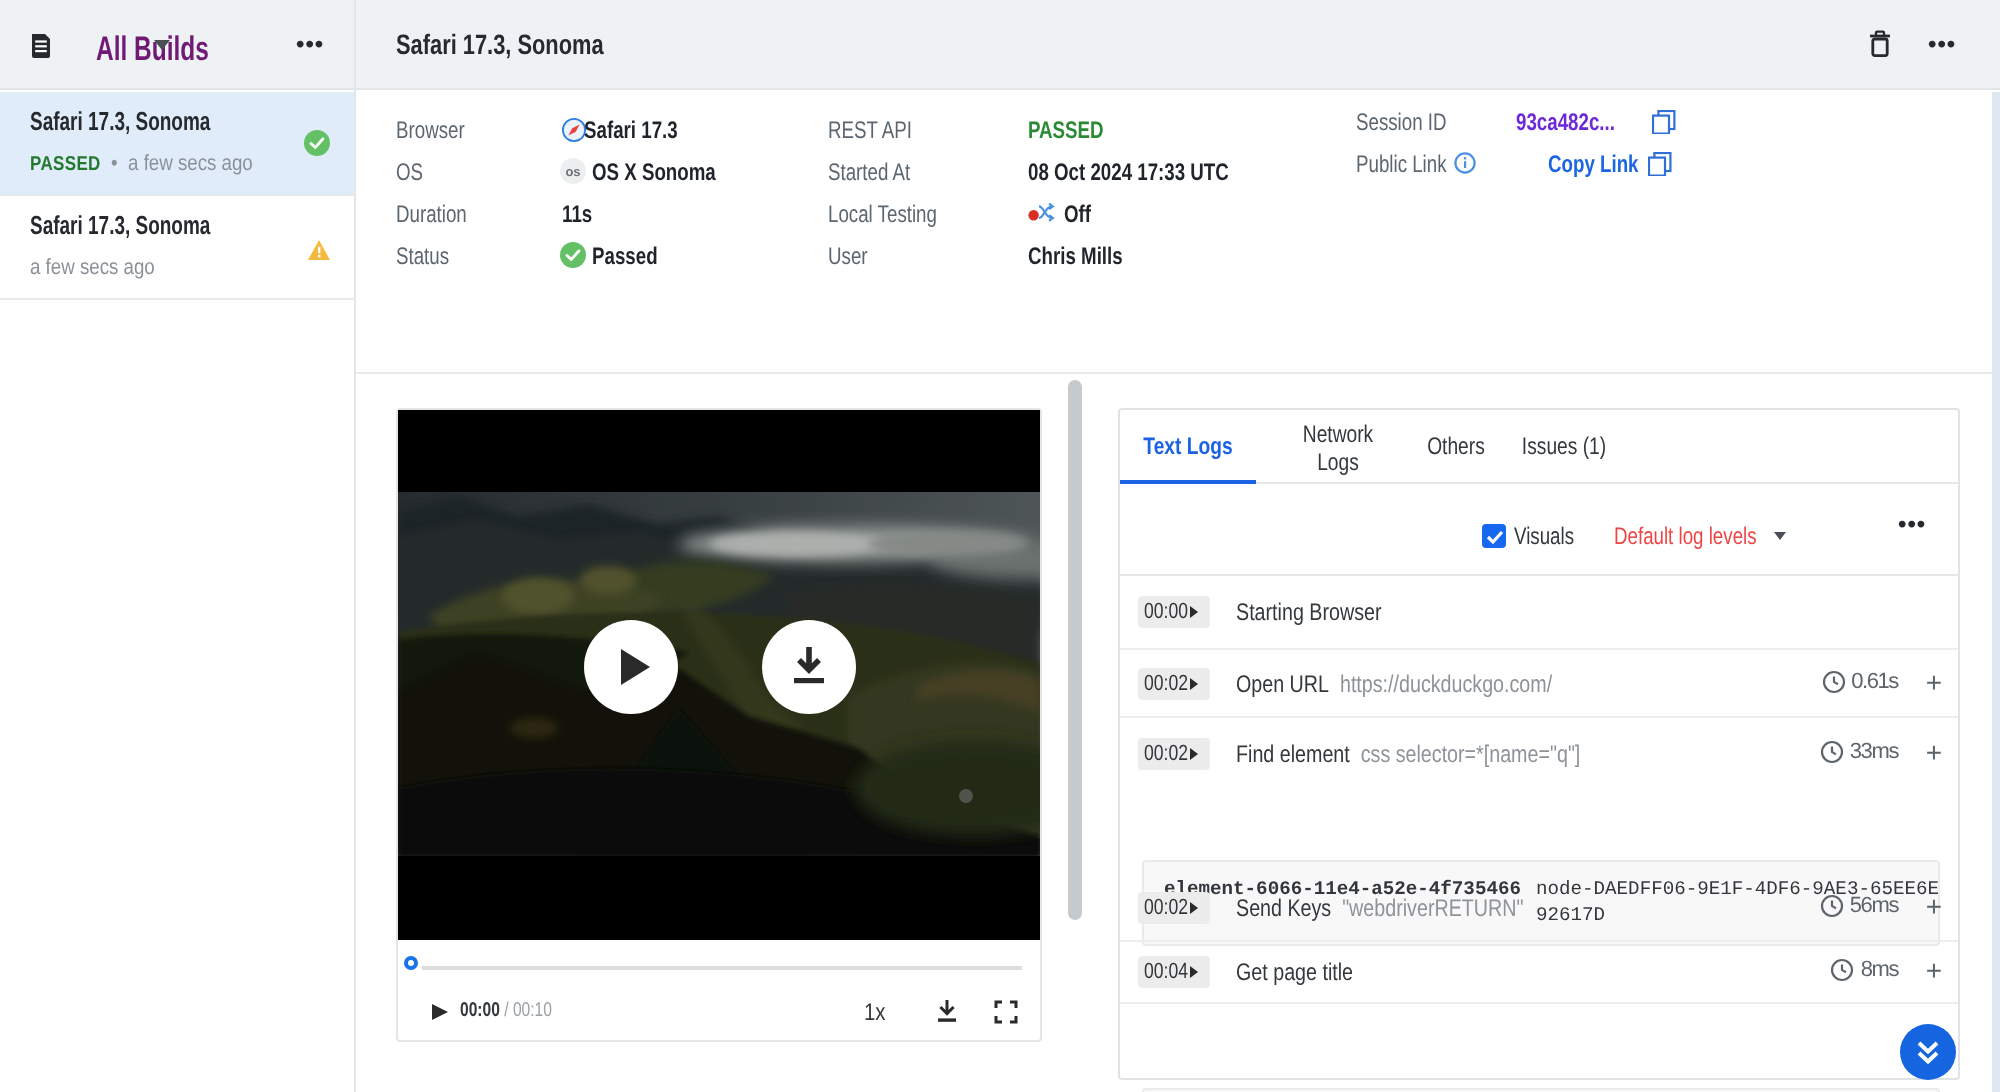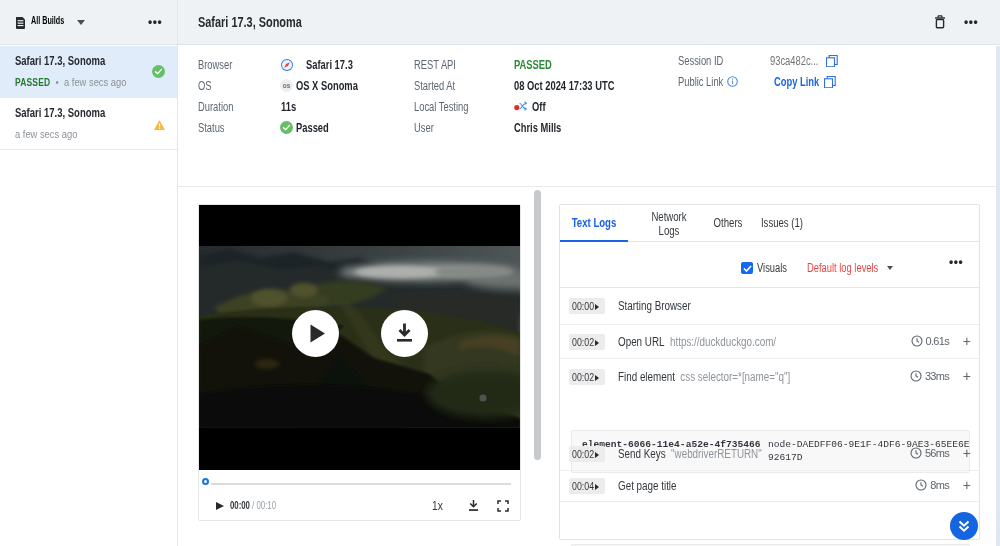--- a/index.html
+++ b/index.html
@@ -5,21 +5,21 @@
 * { margin:0; padding:0; box-sizing:border-box; }
 html,body { width:1000px; height:546px; font-family:"Liberation Sans", sans-serif; background:#fff; overflow:hidden; }
 .abs { position:absolute; }
 .sq { display:inline-block; transform:scaleX(0.78); transform-origin:0 50%; white-space:nowrap; }
 .sq72 { display:inline-block; transform:scaleX(0.72); transform-origin:0 50%; white-space:nowrap; }
 .sq73 { display:inline-block; transform:scaleX(0.73); transform-origin:0 50%; white-space:nowrap; }
 .sq85 { display:inline-block; transform:scaleX(0.85); transform-origin:0 50%; white-space:nowrap; }
 
 #sidebar { left:0; top:0; width:178px; height:546px; border-right:1px solid #e3e6e9; background:#fff; }
 #sb-head { left:0; top:0; width:177px; height:45px; background:#eff2f5; border-bottom:1px solid #e3e6e9; }
-#sb-title { left:31px; top:15px; font-size:10px; font-weight:bold; color:#000000; }
+#sb-title { left:48px; top:15px; font-size:17px; font-weight:bold; color:#701a75; }
 .caret { display:inline-block; width:0; height:0; border-left:4px solid transparent; border-right:4px solid transparent; border-top:5px solid #4a4f55; }
 #sb-caret { left:77px; top:20px; }
 .dots3 { color:#26292e; font-size:12px; font-weight:bold; letter-spacing:0.5px; }
 #sb-dots { left:148px; top:15px; }
 .sb-item { left:0; width:177px; }
 #item1 { top:46px; height:52px; background:#e0ecfa; border-bottom:1px solid #e7eaec; }
 #item2 { top:98px; height:52px; background:#fff; border-bottom:1px solid #e7eaec; }
 .sb-item-title { left:15px; top:7px; font-size:13px; font-weight:bold; color:#26292e; position:absolute; }
 #passed-line { left:15px; top:30px; position:absolute; font-size:11px; color:#8b9198; }
 #passed-line b { color:#237a2e; font-size:10px; font-weight:bold; letter-spacing:.2px; }
@@ -130,21 +130,21 @@
 <div class="abs" id="details">
   <div class="lbl" style="left:20px;top:12px"><span class="sq">Browser</span></div>
   <div class="lbl" style="left:20px;top:33px"><span class="sq">OS</span></div>
   <div class="lbl" style="left:20px;top:54px"><span class="sq">Duration</span></div>
   <div class="lbl" style="left:20px;top:75px"><span class="sq">Status</span></div>
   <svg style="position:absolute;left:103px;top:13px" width="12" height="12" viewBox="0 0 12 12">
       <circle cx="6" cy="6" r="6" fill="#2f7de1"></circle>
       <circle cx="6" cy="6" r="5.1" fill="#eaf2fb"></circle>
       <path d="M8.8 3.2 L5.1 5.1 L3.2 8.8 L6.9 6.9 Z" fill="#e8433f"></path>
     </svg>
-  <div class="val" style="left:128px;top:12px"><span class="sq">Safari 17.3</span></div>
+  <div class="val" style="left:114px;top:12px"><span class="sq">Safari 17.3</span></div>
   <svg style="position:absolute;left:102px;top:33px" width="13" height="13" viewBox="0 0 13 13">
       <circle cx="6.5" cy="6.5" r="6.5" fill="#eceeef"></circle>
       <text x="6.5" y="8.8" font-size="6.5" text-anchor="middle" fill="#6d7277" font-family="Liberation Sans" font-weight="bold">os</text>
     </svg>
   <div class="val" style="left:118px;top:33px"><span class="sq">OS X Sonoma</span></div>
   <div class="val" style="left:103px;top:54px"><span class="sq">11s</span></div>
   <svg style="position:absolute;left:102px;top:75px" width="13" height="13" viewBox="0 0 13 13">
       <circle cx="6.5" cy="6.5" r="6.5" fill="#64c065"></circle>
       <path d="M3.5 6.7 L5.6 8.8 L9.5 4.4" stroke="#fff" stroke-width="1.4" fill="none" stroke-linecap="round" stroke-linejoin="round"></path>
     </svg>
@@ -163,21 +163,21 @@
   <div class="val" style="left:354px;top:54px"><span class="sq">Off</span></div>
   <div class="val" style="left:336px;top:75px"><span class="sq">Chris Mills</span></div>
 
   <div class="lbl" style="left:500px;top:8px"><span class="sq">Session ID</span></div>
   <div class="lbl" style="left:500px;top:29px"><span class="sq">Public Link</span></div>
   <svg style="position:absolute;left:549px;top:30px" width="11" height="11" viewBox="0 0 11 11">
       <circle cx="5.5" cy="5.5" r="4.8" fill="none" stroke="#4a90e2" stroke-width="1.1"></circle>
       <rect x="5" y="4.6" width="1.1" height="3.4" fill="#4a90e2"></rect>
       <rect x="5" y="2.6" width="1.1" height="1.1" fill="#4a90e2"></rect>
     </svg>
-  <div class="val" style="left:592px;top:8px;font-weight:normal;color:#737373"><span class="sq">93ca482c...</span></div>
+  <div class="val" style="left:580px;top:8px;font-weight:bold;color:#6d28d9"><span class="sq">93ca482c...</span></div>
   <svg style="position:absolute;left:648px;top:9px" width="12" height="12" viewBox="0 0 12 12">
       <rect x="3.2" y="0.5" width="8" height="9" fill="none" stroke="#2f6fd6" stroke-width="1.1"></rect>
       <rect x="0.5" y="2.8" width="8" height="9" fill="#fff" stroke="#2f6fd6" stroke-width="1.1"></rect>
     </svg>
   <div class="val blue" style="left:596px;top:29px"><span class="sq">Copy Link</span></div>
   <svg style="position:absolute;left:646px;top:30px" width="12" height="12" viewBox="0 0 12 12">
       <rect x="3.2" y="0.5" width="8" height="9" fill="none" stroke="#2f6fd6" stroke-width="1.1"></rect>
       <rect x="0.5" y="2.8" width="8" height="9" fill="#fff" stroke="#2f6fd6" stroke-width="1.1"></rect>
     </svg>
 

